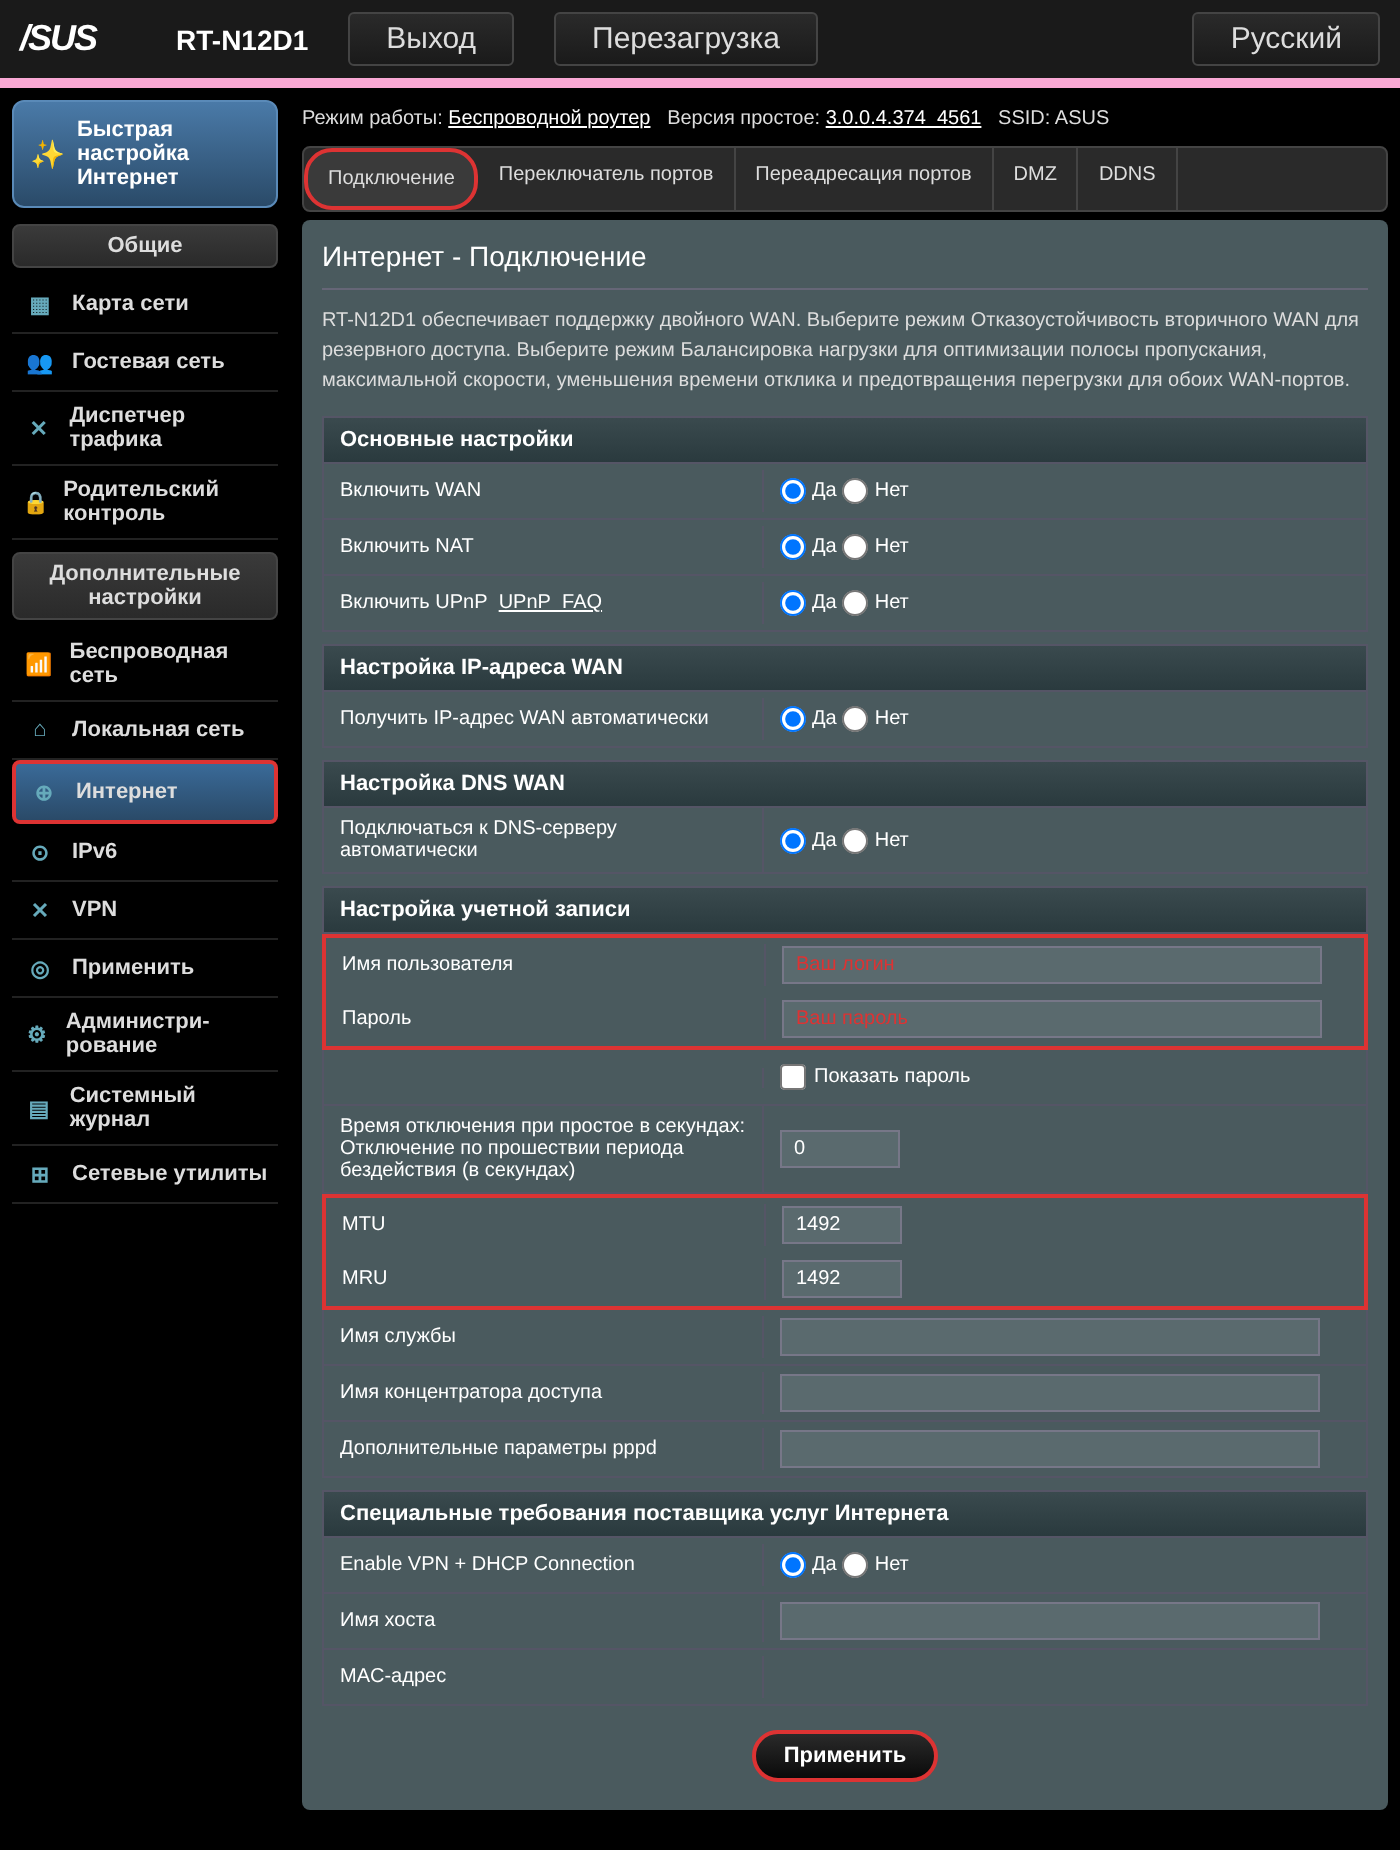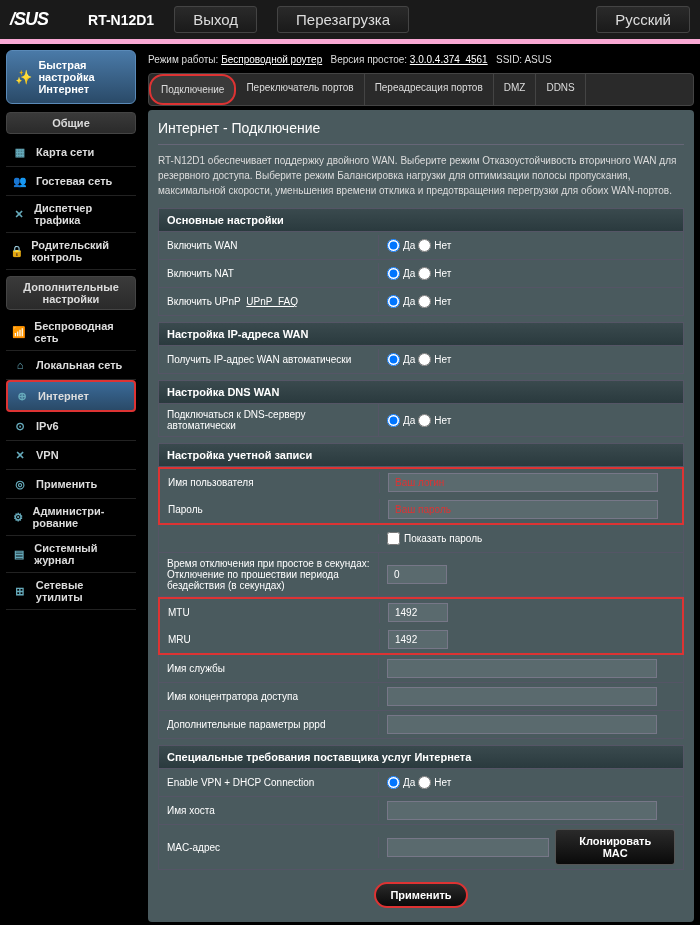--- a/index.html
+++ b/index.html
@@ -285,24 +285,20 @@
         </div>
       </div>
       <div class="form-row">
         <div class="form-label">Имя хоста</div>
         <div class="form-control">
             <input type="text" style="">
           </div>
       </div>
       <div class="form-row">
         <div class="form-label">MAC-адрес</div>
-        <div class="form-control">
-          <input type="text" style="width: 180px;">
-          <button class="btn-action">Клонировать MAC</button>
-        </div>
       </div>
 
       <div class="apply-row">
         <button class="btn-action highlight-red">Применить</button>
       </div>
     </div>
   </div>
 </div>
 
 </body></html>

